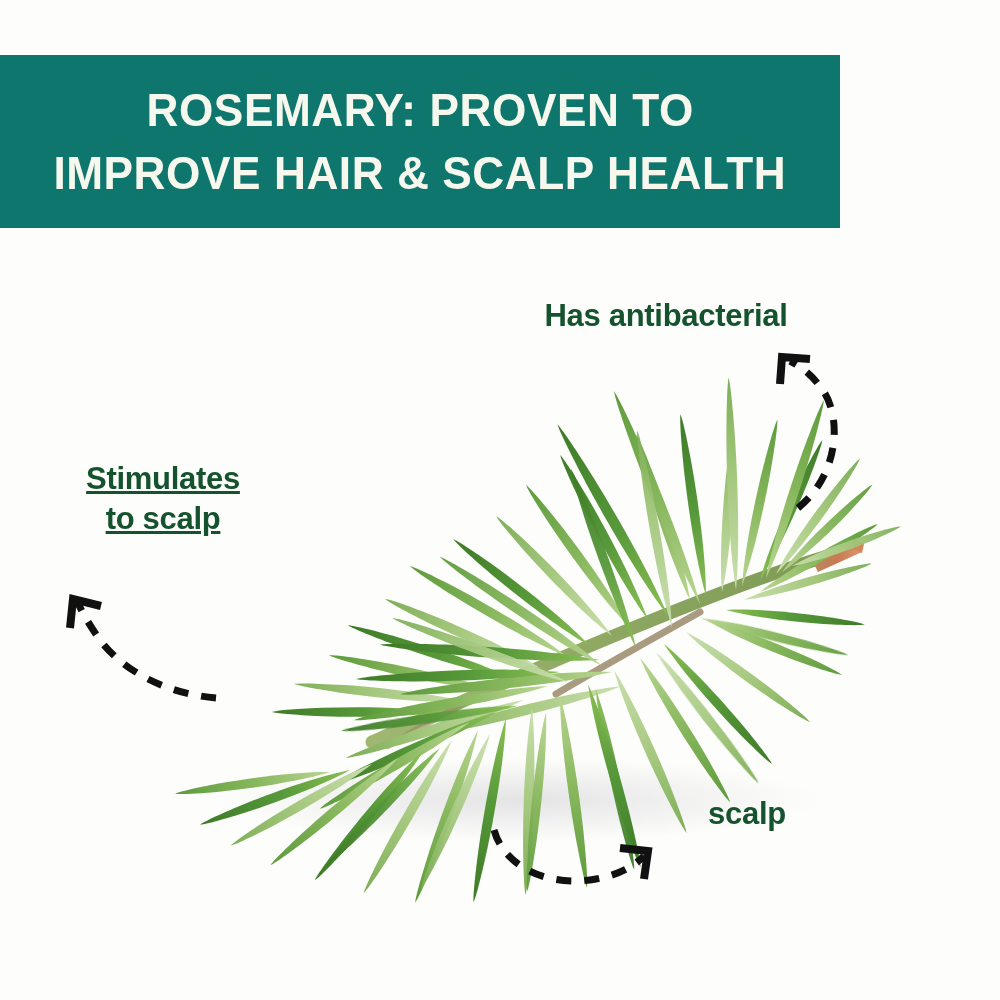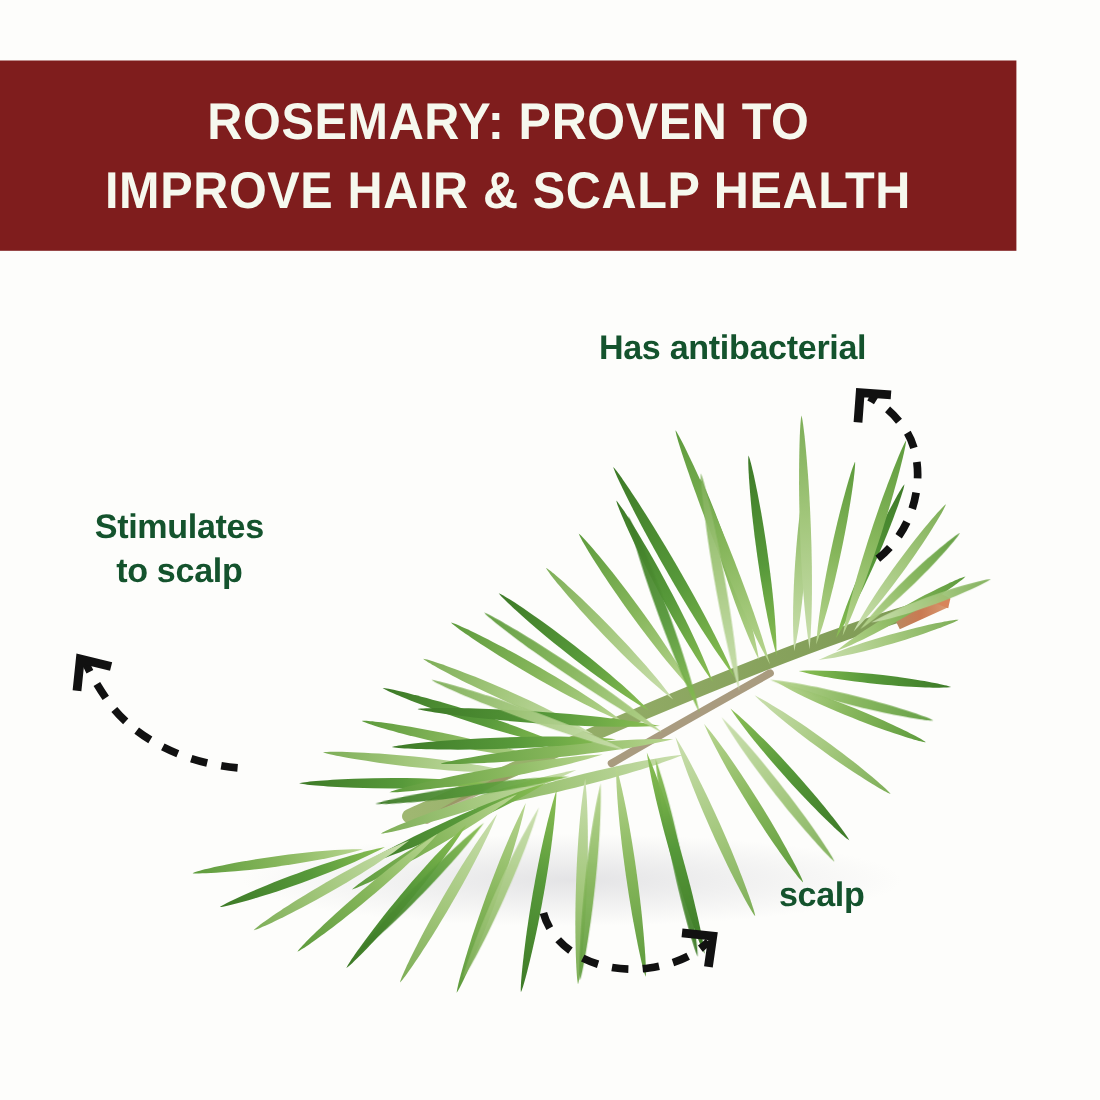--- a/index.html
+++ b/index.html
@@ -21,23 +21,23 @@
     top: 0;
     width: 1000px;
     height: 1000px;
   }
 
   
   .banner {
     position: absolute;
     left: 0;
     top: 55px;
-    width: 924px;
+    width: 840px;
     height: 173px;
-    background: #7f1d1d;
+    background: #0f766e;
     display: flex;
     flex-direction: column;
     align-items: center;
     justify-content: center;
     box-sizing: border-box;
   }
   .banner-line {
     color: #f6f8ee;
     font-family: "Liberation Sans Narrow", "Liberation Sans", sans-serif;
     font-weight: bold;
@@ -62,20 +62,21 @@
   }
   #callout-antibacterial {
     left: 496px;
     top: 296px;
     width: 340px;
   }
   #callout-circulation {
     left: 38px;
     top: 459px;
     width: 250px;
+    text-decoration: underline;
   }
   #callout-soothe {
     left: 588px;
     top: 794px;
     width: 318px;
   }
 
   
   #plant-art {
     position: absolute;

